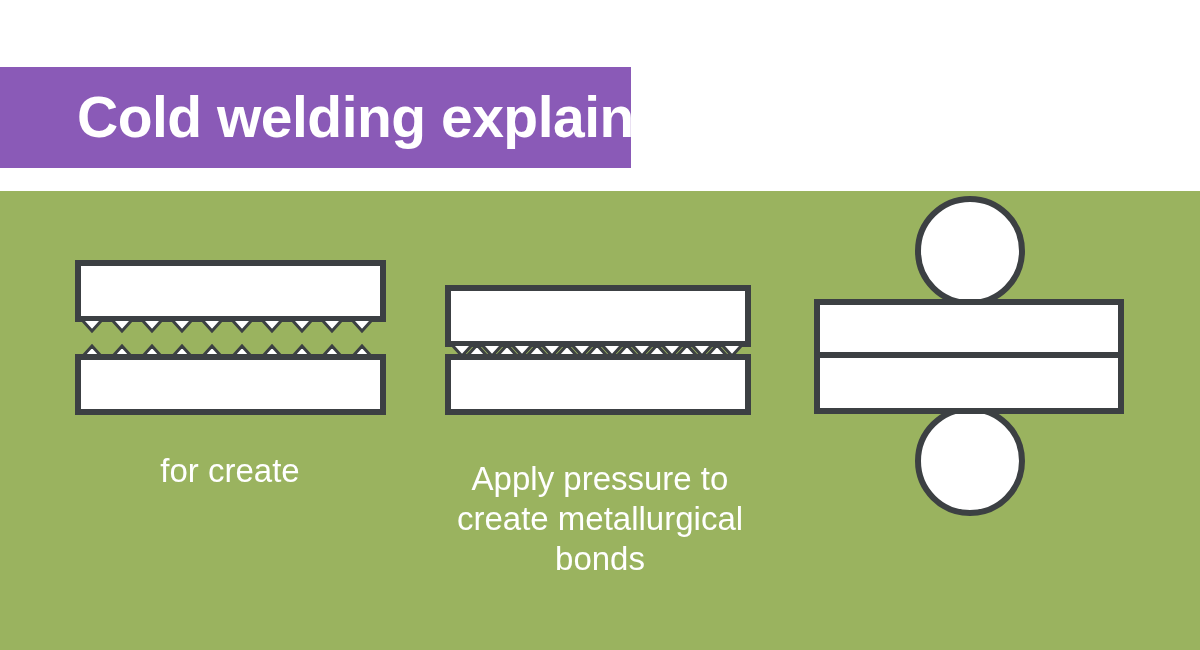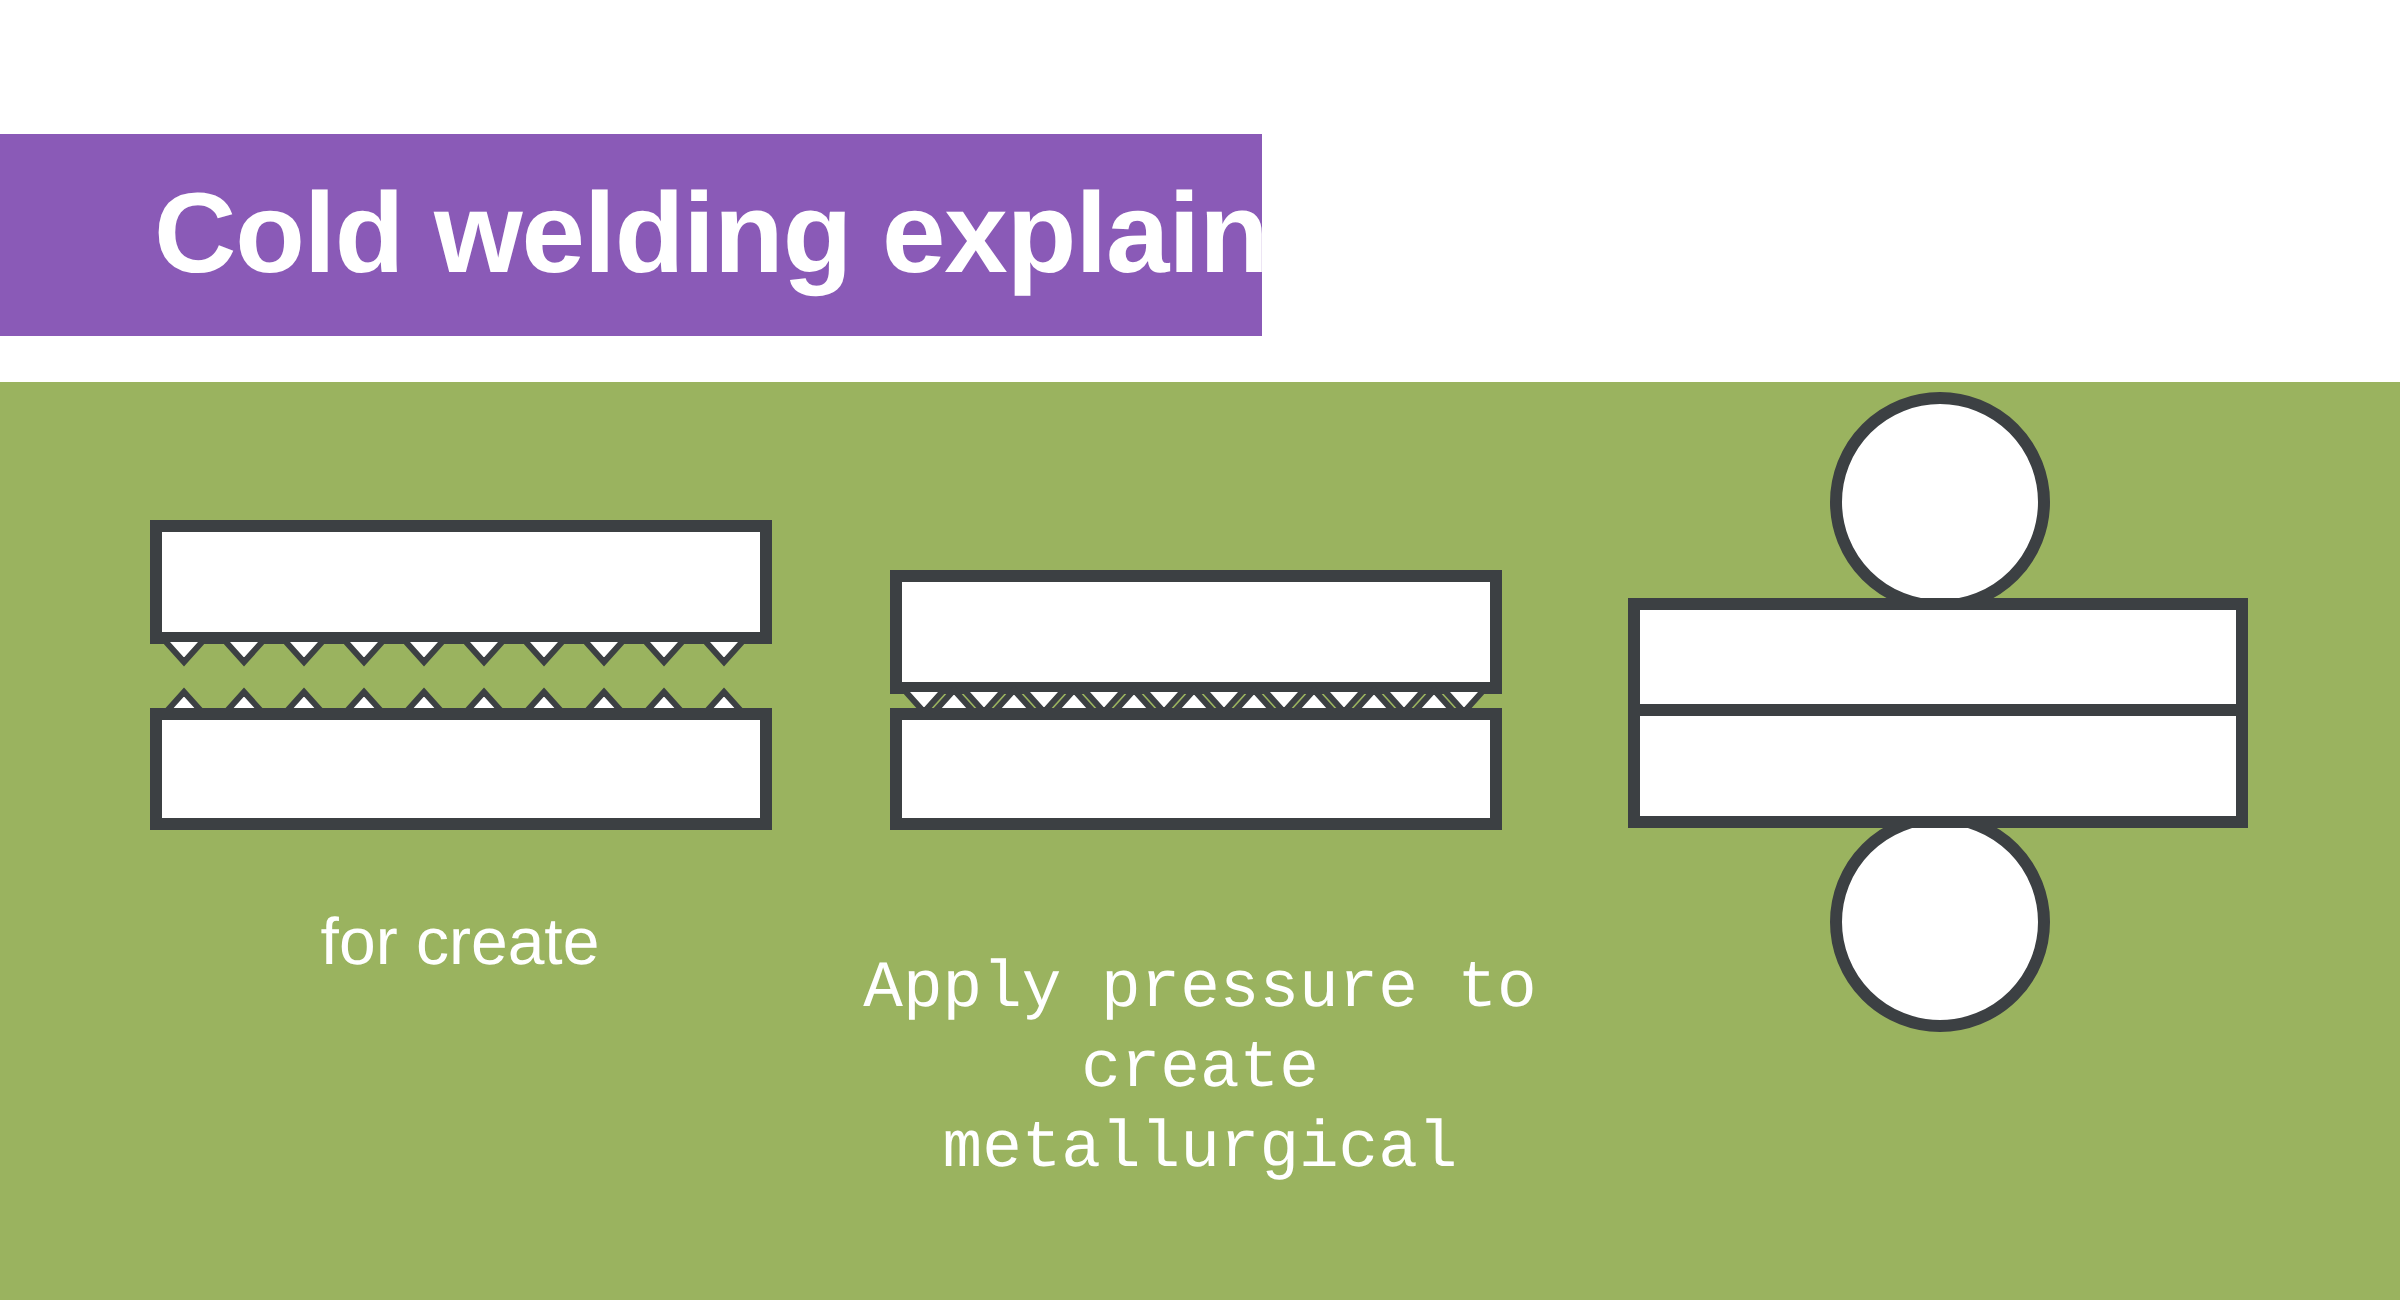--- a/index.html
+++ b/index.html
@@ -53,21 +53,21 @@
   .plate{fill:var(--c-plate,#ffffff);stroke:var(--c-outline,#3c4043);stroke-width:6;}
   .tooth{fill:var(--c-plate,#ffffff);stroke:var(--c-outline,#3c4043);stroke-width:3;stroke-linejoin:miter;}
   .roller{fill:var(--c-plate,#ffffff);stroke:var(--c-outline,#3c4043);stroke-width:6;}
 
   .caption{
     position:absolute;text-align:center;
     font-size:33px;line-height:40px;font-weight:400;
     color:var(--c-caption_text,#ffffff);
   }
   .c1{left:60px;top:260px;width:340px;}
-  .c2{left:420px;top:284px;width:360px;font-family:Liberation Mono, monospace;}
+  .c2{left:420px;top:268px;width:360px;}
 </style>
 </head>
 <body>
 
 <div class="page">
 
 
   <div class="banner">
     <h1>Cold welding explained</h1>
   </div>
@@ -95,16 +95,17 @@
       <rect class="plate" x="7" y="160" width="304" height="56"></rect>
     </svg>
 
     <div class="caption c1">
       <div>for create</div>
     </div>
 
     <div class="caption c2">
       <div>Apply pressure to</div>
       <div>create metallurgical</div>
+      <div>bonds</div>
     </div>
 
   </div>
 </div>
 
 </body></html>

